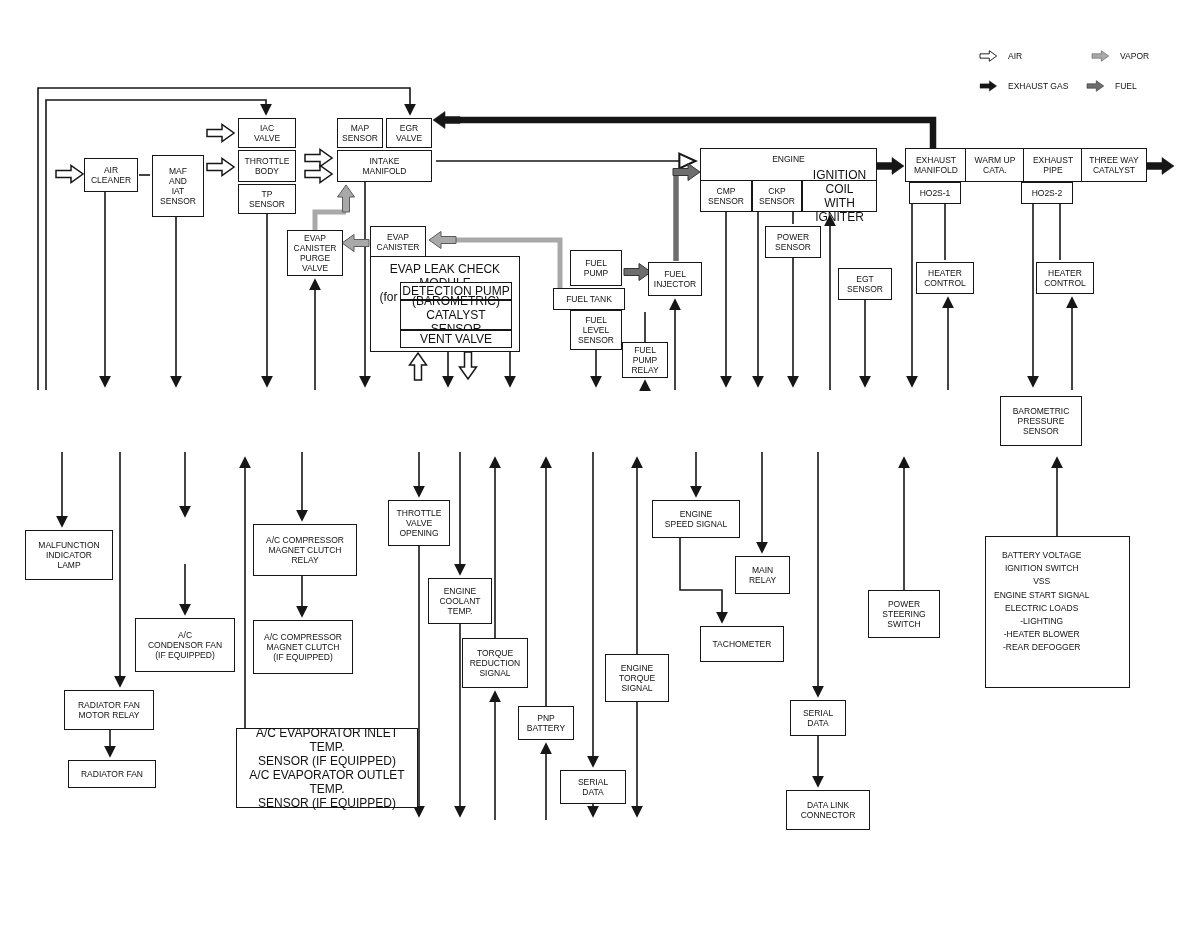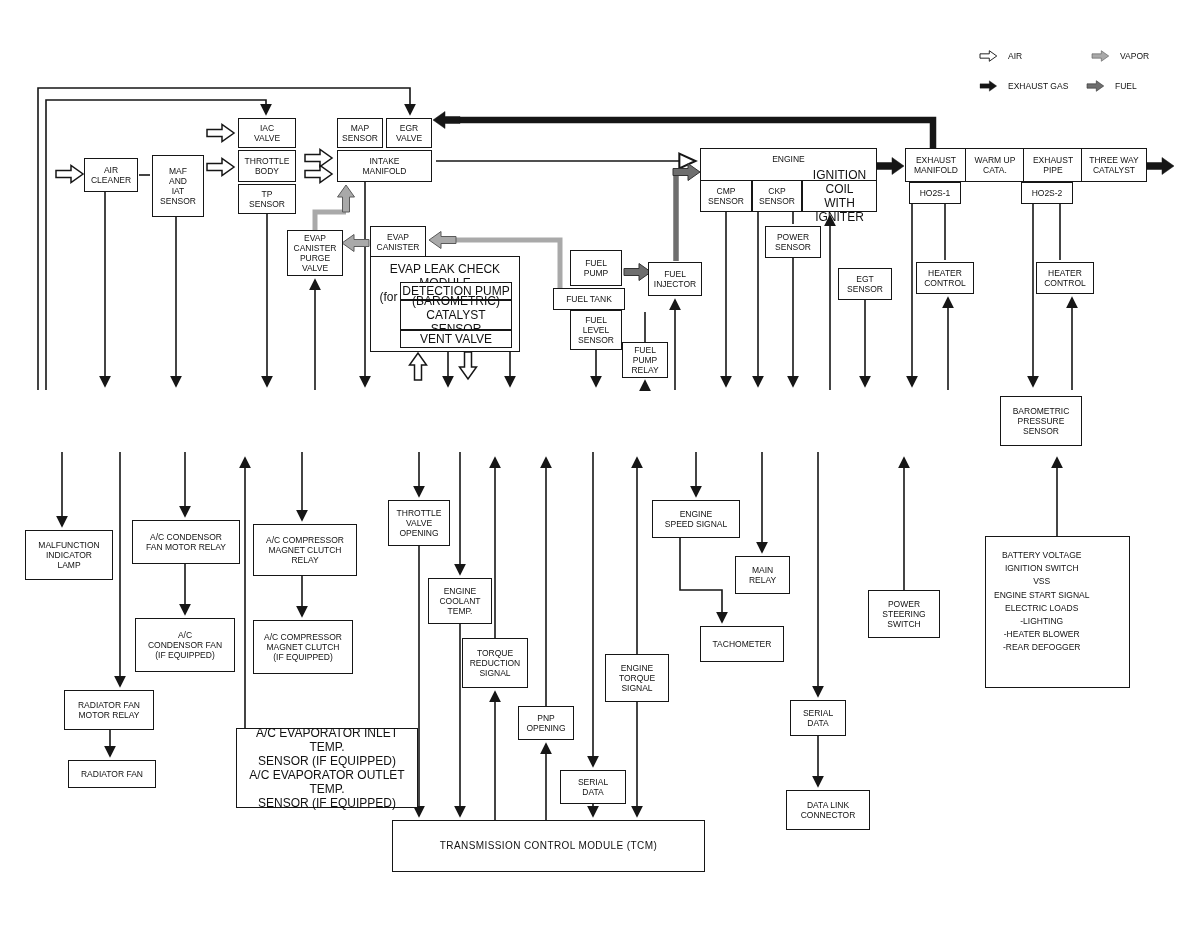--- a/index.html
+++ b/index.html
@@ -222,22 +222,20 @@
 PUMP
 RELAY</div>
 
   <div class="box z3" style="left:1000px;top:396px;width:82px;height:50px">BAROMETRIC
 PRESSURE
 SENSOR</div>
 
   <div class="box" style="left:25px;top:530px;width:88px;height:50px">MALFUNCTION
 INDICATOR
 LAMP</div>
-  <div class="box" style="left:132px;top:520px;width:108px;height:44px">A/C CONDENSOR
-FAN MOTOR RELAY</div>
   <div class="box" style="left:135px;top:618px;width:100px;height:54px">A/C
 CONDENSOR FAN
 (IF EQUIPPED)</div>
   <div class="box" style="left:253px;top:524px;width:104px;height:52px">A/C COMPRESSOR
 MAGNET CLUTCH
 RELAY</div>
   <div class="box" style="left:253px;top:620px;width:100px;height:54px">A/C COMPRESSOR
 MAGNET CLUTCH
 (IF EQUIPPED)</div>
   <div class="box" style="left:64px;top:690px;width:90px;height:40px">RADIATOR FAN
@@ -251,21 +249,21 @@
   <div class="box" style="left:388px;top:500px;width:62px;height:46px">THROTTLE
 VALVE
 OPENING</div>
   <div class="box" style="left:428px;top:578px;width:64px;height:46px">ENGINE
 COOLANT
 TEMP.</div>
   <div class="box" style="left:462px;top:638px;width:66px;height:50px">TORQUE
 REDUCTION
 SIGNAL</div>
   <div class="box" style="left:518px;top:706px;width:56px;height:34px">PNP
-OPENING</div>
+BATTERY</div>
   <div class="box" style="left:560px;top:770px;width:66px;height:34px">SERIAL
 DATA</div>
   <div class="box" style="left:652px;top:500px;width:88px;height:38px">ENGINE
 SPEED SIGNAL</div>
   <div class="box" style="left:735px;top:556px;width:55px;height:38px">MAIN
 RELAY</div>
   <div class="box" style="left:700px;top:626px;width:84px;height:36px">TACHOMETER</div>
   <div class="box" style="left:605px;top:654px;width:64px;height:48px">ENGINE
 TORQUE
 SIGNAL</div>
@@ -278,15 +276,14 @@
 SWITCH</div>
   <div class="box align-left" style="left:985px;top:536px;width:145px;height:152px">BATTERY VOLTAGE
 IGNITION SWITCH
 VSS
 ENGINE START SIGNAL
 ELECTRIC LOADS
 -LIGHTING
 -HEATER BLOWER
 -REAR DEFOGGER</div>
 
-  <div class="box bar" style="left:392px;top:820px;width:313px;height:52px">TRANSMISSION CONTROL MODULE (TCM)</div>
 
 </div>
 
 </body></html>

